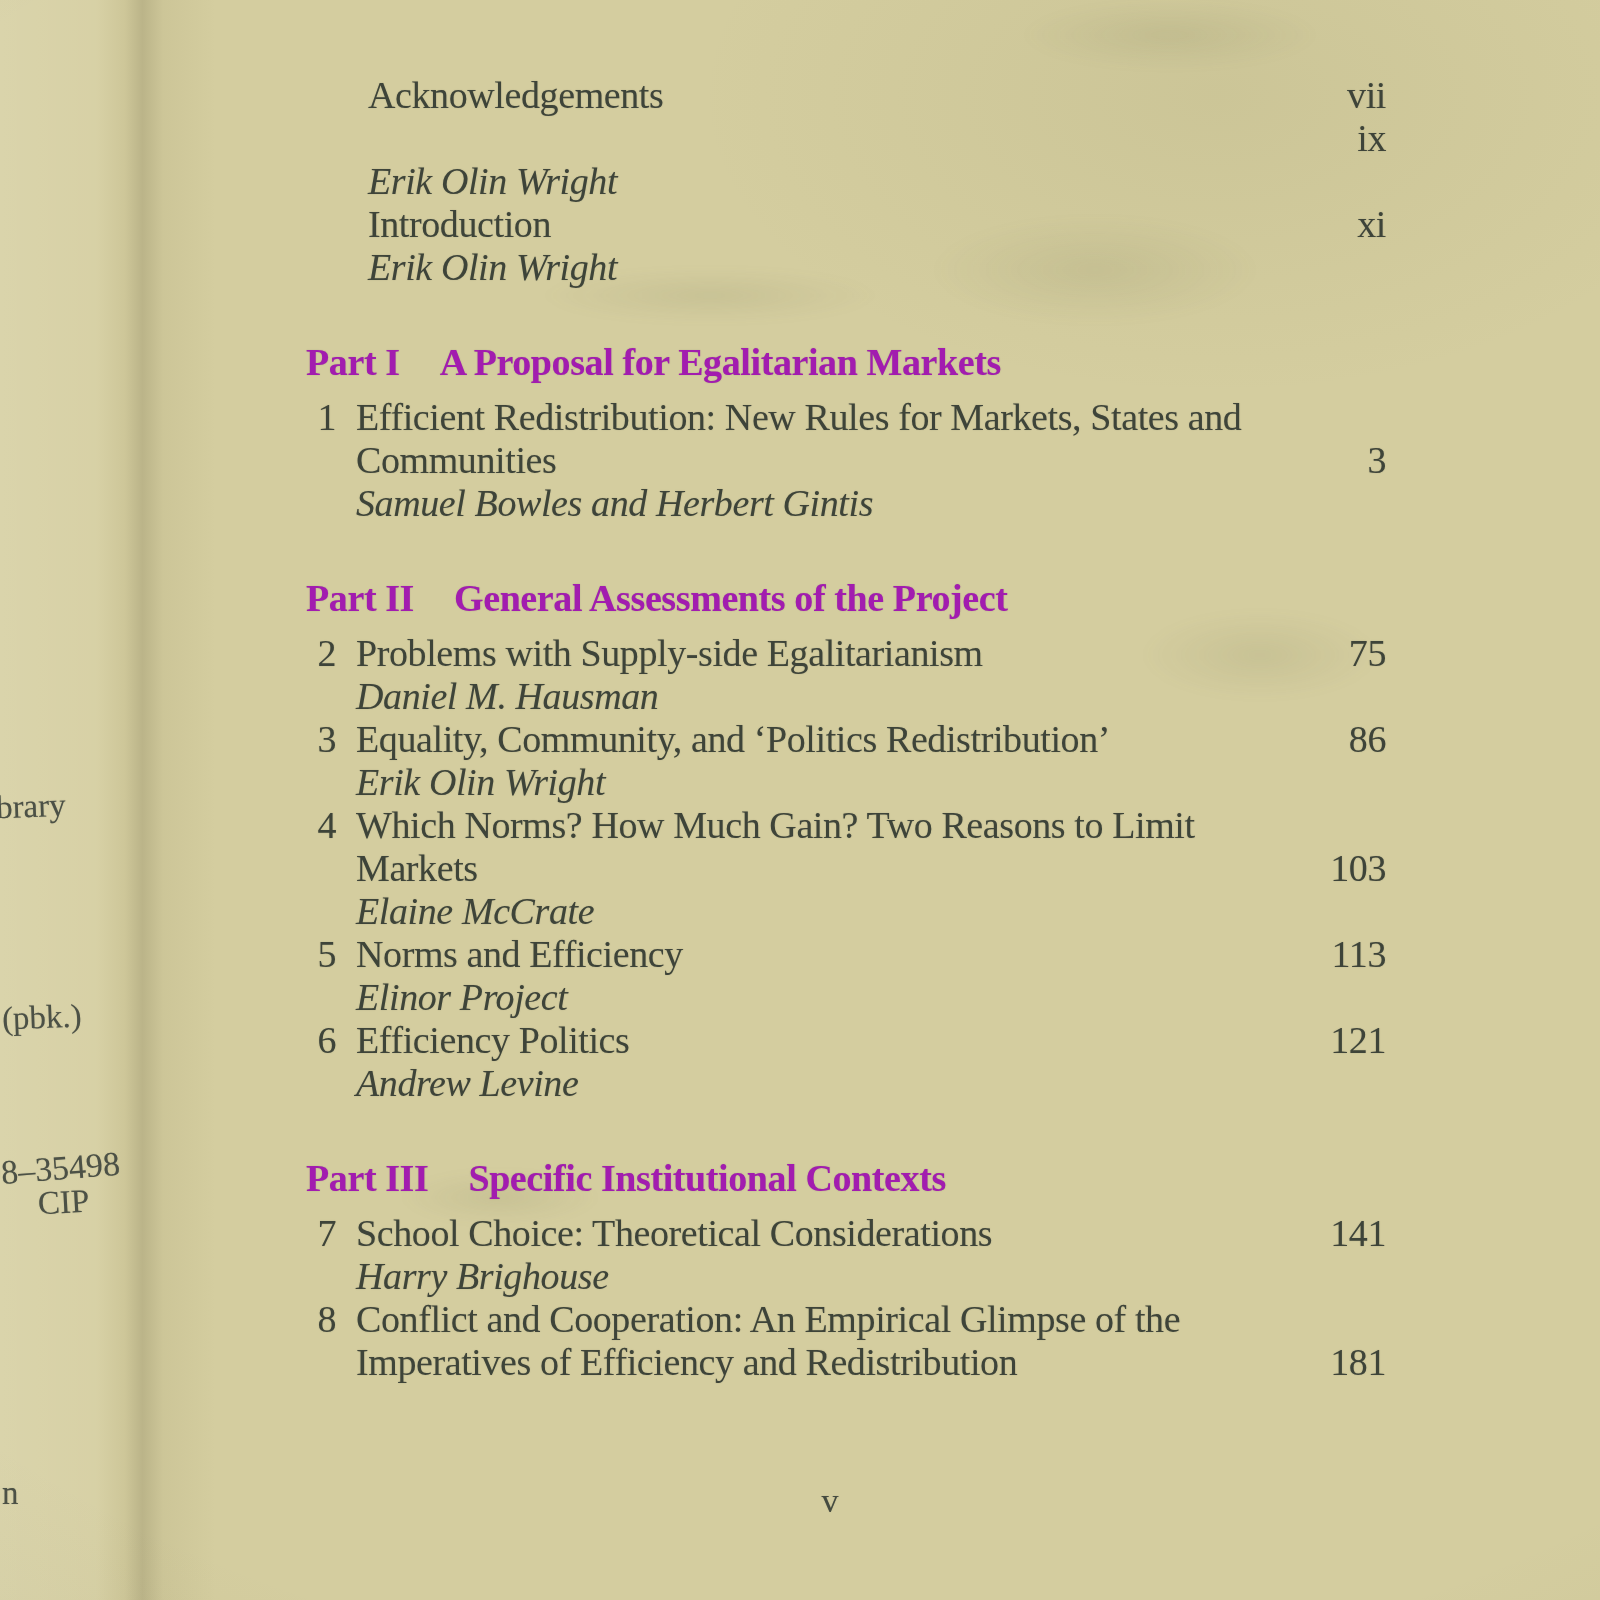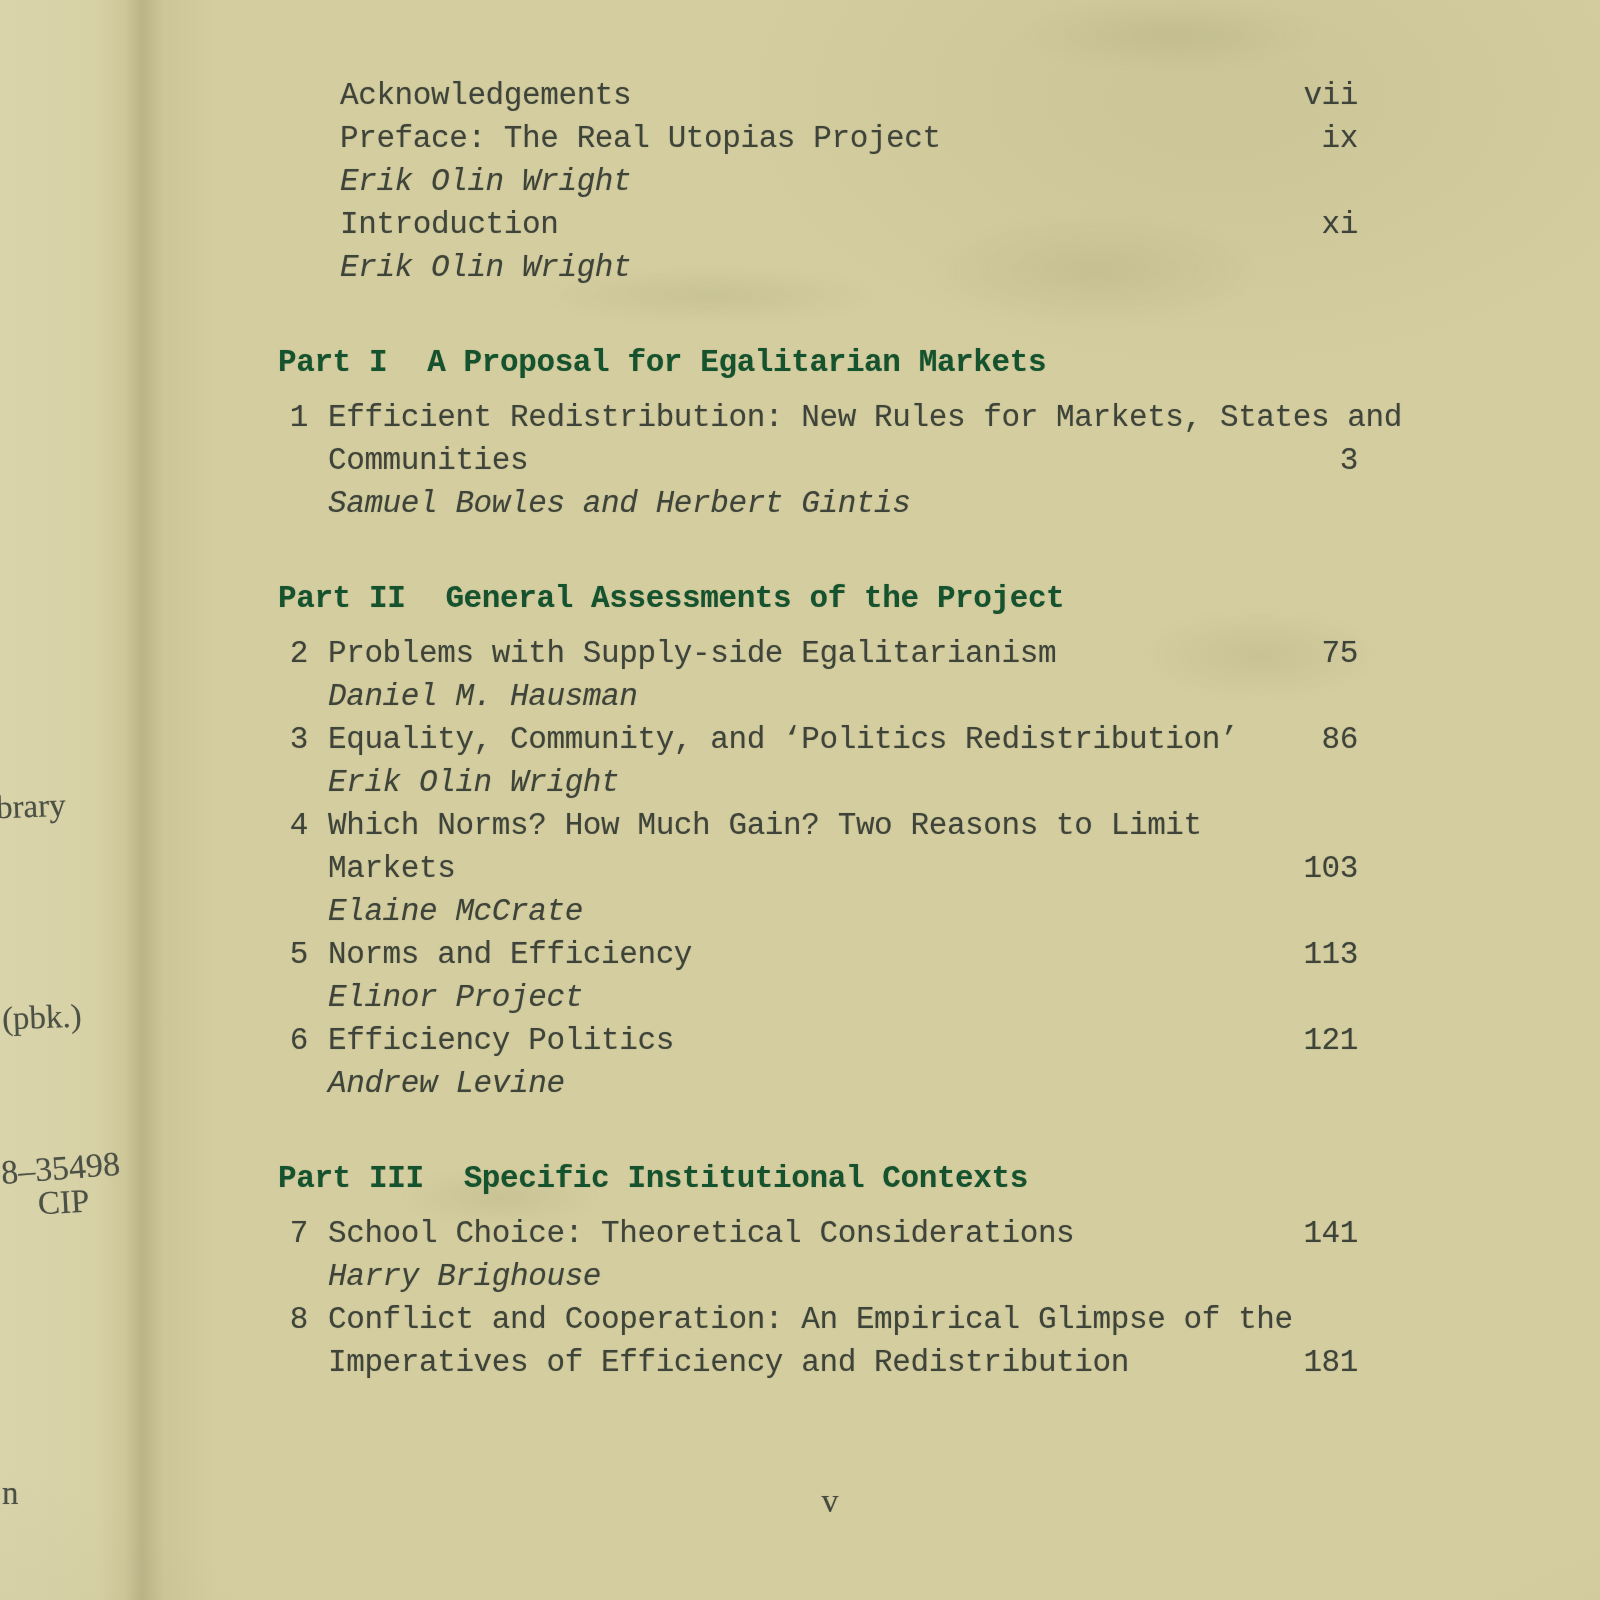--- a/index.html
+++ b/index.html
@@ -49,38 +49,37 @@
   }
   .f1 { left: -4px;  top: 788px;  transform: rotate(-2deg); }
   .f2 { left: 2px;   top: 999px;  transform: rotate(-2deg); }
   .f3 { left: -16px; top: 1150px; transform: rotate(-4.5deg); font-size: 34px; }
   .f4 { left: 38px;  top: 1184px; transform: rotate(-3deg); }
   .f5 { left: 2px;   top: 1475px; }
 
   
   .toc {
     position: absolute;
-    left: 278px; top: 74px; width: 1080px;
-    font-size: 31px;
+    left: 306px; top: 74px; width: 1080px;
+    font-size: 38px;
     line-height: 43px;
     letter-spacing: -0.4px;
     text-shadow: 0 0 1.2px rgba(62,68,58,0.30);
-    font-family: Liberation Mono, monospace;
   }
   .row { display: flex; align-items: baseline; white-space: nowrap; }
   .num { flex: 0 0 30px; text-align: right; }
   .row .t { margin-left: 20px; }
   .front .row { padding-left: 62px; }
   .front .row .t { margin-left: 0; }
   .pg { margin-left: auto; padding-left: 24px; text-align: center; }
   .auth { font-style: italic; }
   .part {
     margin: 52px 0 12px 0;
     font-weight: bold;
-    color: #14532d;
+    color: #a21caf;
     white-space: nowrap;
   }
   .part .ptitle { margin-left: 40px; }
 
   .folio {
     position: absolute;
     left: 290px; width: 1080px; top: 1482px;
     text-align: center;
     font-size: 34px;
     color: #454b40;
@@ -107,21 +106,20 @@
   <span class="frag f5">n</span>
 
   <div class="toc">
 
     <section class="front">
       <div class="row">
         <span class="t">Acknowledgements</span>
         <span class="pg">vii</span>
       </div>
       <div class="row">
-        <span class="t">Preface: The Real Utopias Project</span>
         <span class="pg">ix</span>
       </div>
       <div class="row">
         <span class="t auth">Erik Olin Wright</span>
       </div>
       <div class="row">
         <span class="t">Introduction</span>
         <span class="pg">xi</span>
       </div>
       <div class="row">

